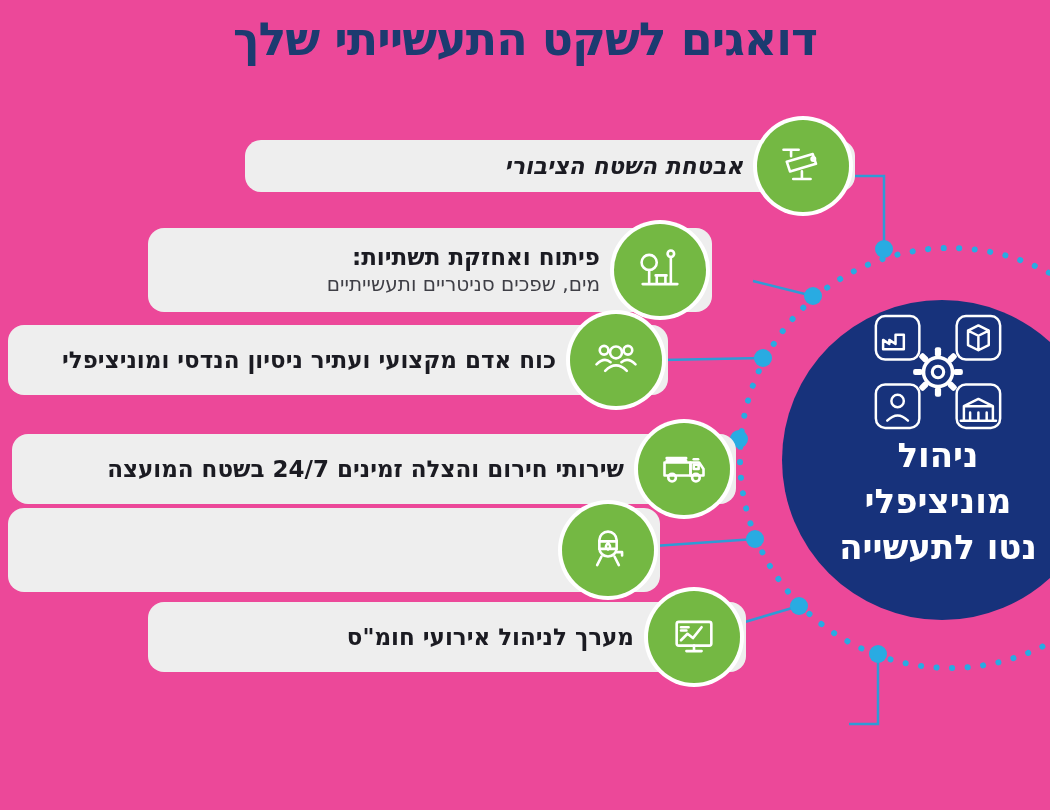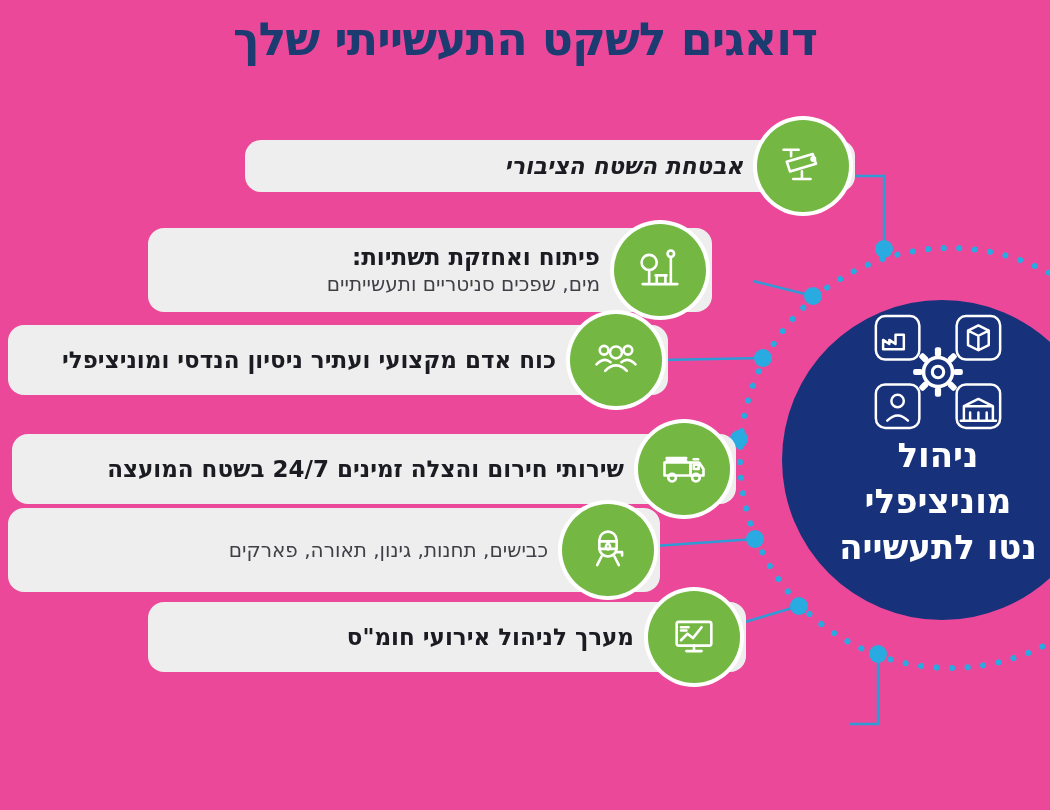--- a/index.html
+++ b/index.html
@@ -164,21 +164,20 @@
         <circle cx="13" cy="32" r="3.5"></circle>
         <circle cx="35" cy="32" r="3.5"></circle>
         <path d="M8 14 H26 M8 16.5 H26 M12 14 V16.5 M18 14 V16.5"></path>
         <path d="M33 15 h4"></path>
       </svg>
     </div>
   </div>
 
   <div class="pill r5">
     <div class="text">
-      <div class="pill-sub">כבישים, תחנות, גינון, תאורה, פארקים</div>
     </div>
     <div class="icon-circle">
       <svg class="icn" width="52" height="52" viewBox="0 0 48 48">
         <rect x="16" y="7" width="16" height="23" rx="8"></rect>
         <path d="M16 16 H32 M16 23 H32"></path>
         <path d="M18 30 L14 38 M30 30 L34 38"></path>
         <path d="M24 17 c2.6 3.6 2.6 5.6 0 6.6 c-2.6 -1 -2.6 -3 0 -6.6"></path>
         <path d="M32 26 h5 v3"></path>
       </svg>
     </div>

